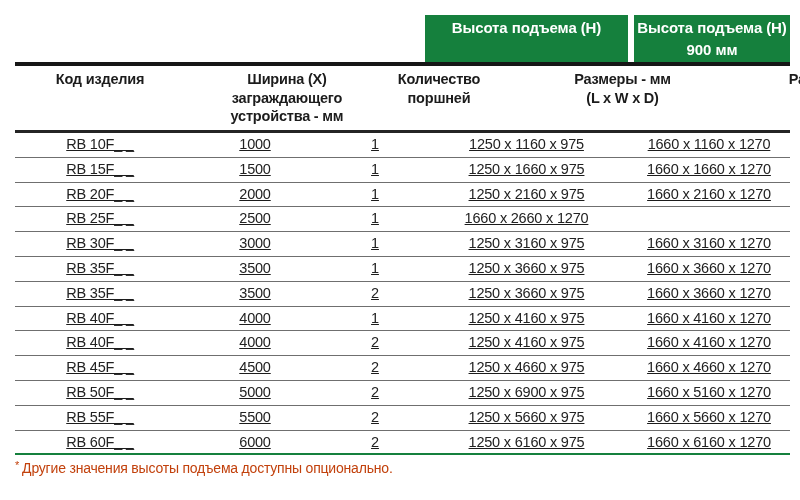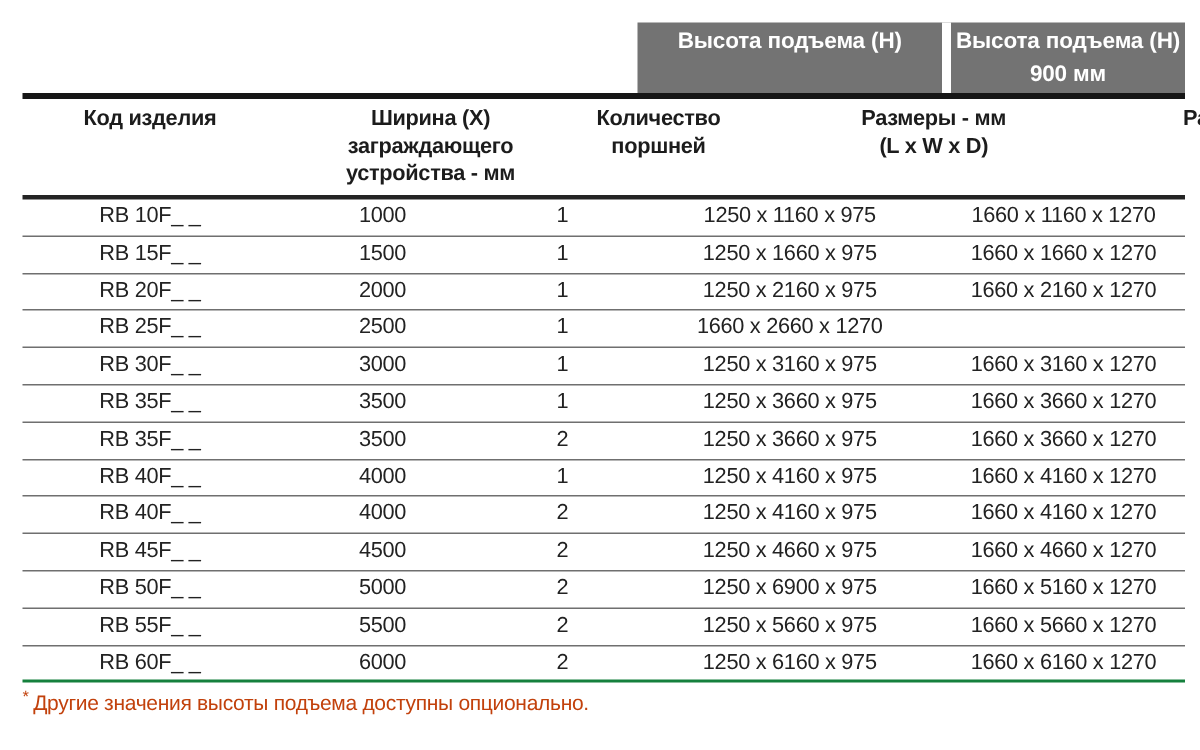--- a/index.html
+++ b/index.html
@@ -16,21 +16,21 @@
   .tbl { position: absolute; left: 15px; top: 15px; width: 775px; }
 
   .grid-row {
     display: grid;
     grid-template-columns: 170px 140px 100px 203px 162px;
   }
 
   
   .group-row { height: 47px; }
   .group-cell {
-    background: #737373;
+    background: #15803d;
     color: #ffffff;
     font-weight: bold;
     font-size: 15px;
     line-height: 22px;
     text-align: center;
     padding-top: 2px;
     box-sizing: border-box;
     letter-spacing: -0.1px;
   }
   .group-cell.gap-left { border-left: 6px solid #ffffff; }
@@ -49,20 +49,21 @@
     padding-top: 4px;
     box-sizing: border-box;
     letter-spacing: -0.2px;
   }
 
   
   .data-row {
     height: 24.8px;
     border-bottom: 1.5px solid #6f6f6f;
     box-sizing: border-box;
+    text-decoration: underline;
   }
   .data-row:last-child { border-bottom: 2px solid #15803d; }
   .data-cell {
     text-align: center;
     font-size: 14.5px;
     line-height: 22.5px;
     color: #222222;
     letter-spacing: -0.2px;
     white-space: nowrap;
     overflow: hidden;

